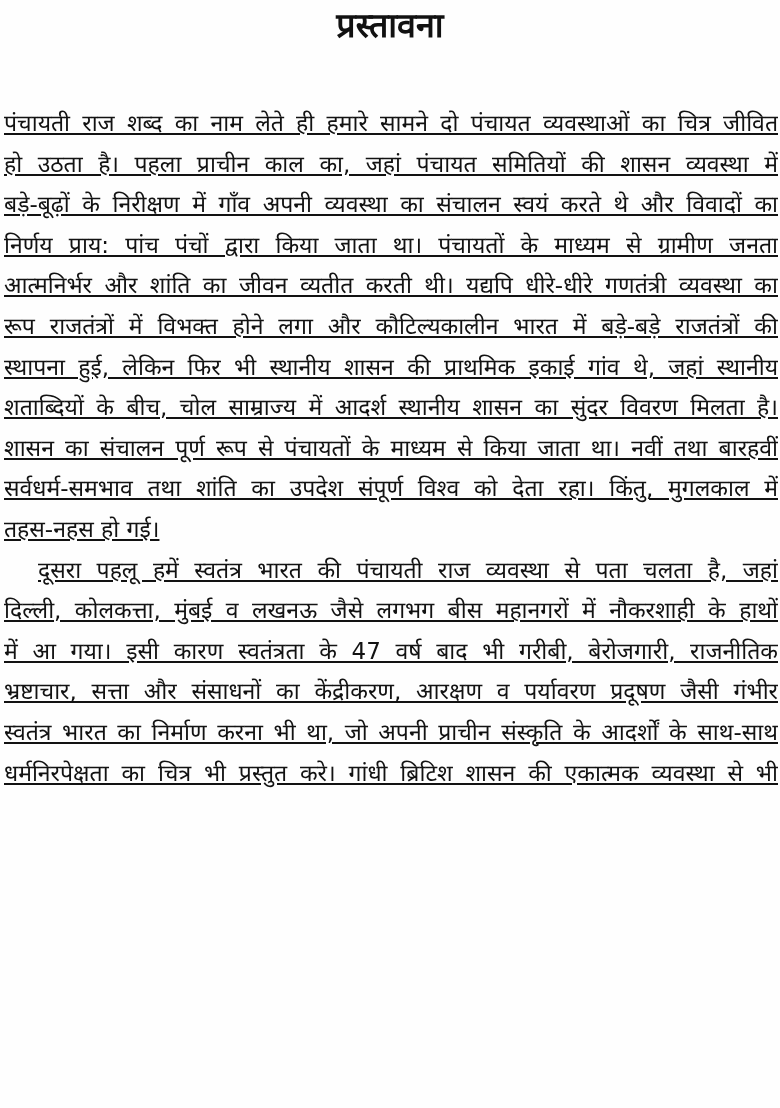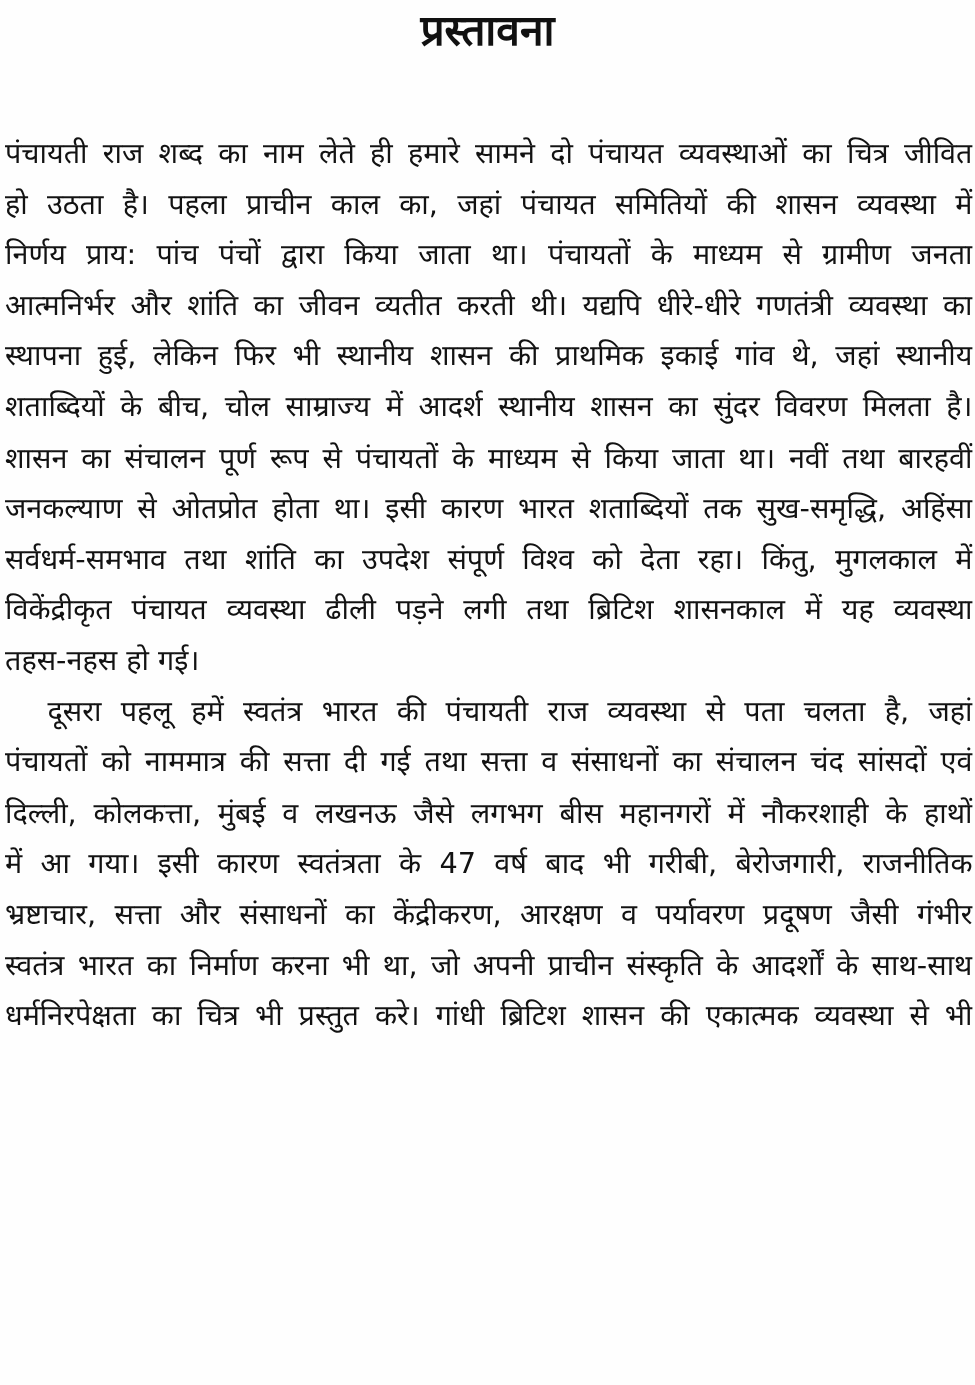--- a/index.html
+++ b/index.html
@@ -11,49 +11,49 @@
     font-size: 34px; line-height: 50px; color: #111; letter-spacing: 0px;
   }
   .body {
     position: absolute; left: 4px; top: 103px; width: 774px;
     font-family: "DejaVu Sans", sans-serif; font-size: 23px; color: #121212;
   }
   .line {
     display: block; height: 40.6px; line-height: 40.6px;
     text-align: justify; text-align-last: justify; white-space: nowrap;
     overflow: hidden;
+    text-decoration: underline;
   }
   .line.last { text-align-last: left; }
   .line.indent { padding-left: 34px; }
 </style>
 </head>
 <body>
 
 <div class="page">
   <div class="title">प्रस्तावना</div>
 
   <div class="body">
 
     <div>
       <span class="line">पंचायती राज शब्द का नाम लेते ही हमारे सामने दो पंचायत व्यवस्थाओं का चित्र जीवित</span>
       <span class="line">हो उठता है। पहला प्राचीन काल का, जहां पंचायत समितियों की शासन व्यवस्था में</span>
+      <span class="line">बड़े-बूढ़ों के निरीक्षण में गाँव अपनी व्यवस्था का संचालन स्वयं करते थे और विवादों का</span>
       <span class="line">निर्णय प्राय: पांच पंचों द्वारा किया जाता था। पंचायतों के माध्यम से ग्रामीण जनता</span>
       <span class="line">आत्मनिर्भर और शांति का जीवन व्यतीत करती थी। यद्यपि धीरे-धीरे गणतंत्री व्यवस्था का</span>
+      <span class="line">रूप राजतंत्रों में विभक्त होने लगा और कौटिल्यकालीन भारत में बड़े-बड़े राजतंत्रों की</span>
       <span class="line">स्थापना हुई, लेकिन फिर भी स्थानीय शासन की प्राथमिक इकाई गांव थे, जहां स्थानीय</span>
       <span class="line">शताब्दियों के बीच, चोल साम्राज्य में आदर्श स्थानीय शासन का सुंदर विवरण मिलता है।</span>
       <span class="line">शासन का संचालन पूर्ण रूप से पंचायतों के माध्यम से किया जाता था। नवीं तथा बारहवीं</span>
-      <span class="line">जनकल्याण से ओतप्रोत होता था। इसी कारण भारत शताब्दियों तक सुख-समृद्धि, अहिंसा</span>
       <span class="line">सर्वधर्म-समभाव तथा शांति का उपदेश संपूर्ण विश्व को देता रहा। किंतु, मुगलकाल में</span>
-      <span class="line">विकेंद्रीकृत पंचायत व्यवस्था ढीली पड़ने लगी तथा ब्रिटिश शासनकाल में यह व्यवस्था</span>
       <span class="line last">तहस-नहस हो गई।</span>
     </div>
 
     <div>
       <span class="line indent">दूसरा पहलू हमें स्वतंत्र भारत की पंचायती राज व्यवस्था से पता चलता है, जहां</span>
-      <span class="line">पंचायतों को नाममात्र की सत्ता दी गई तथा सत्ता व संसाधनों का संचालन चंद सांसदों एवं</span>
       <span class="line">दिल्ली, कोलकत्ता, मुंबई व लखनऊ जैसे लगभग बीस महानगरों में नौकरशाही के हाथों</span>
       <span class="line">में आ गया। इसी कारण स्वतंत्रता के 47 वर्ष बाद भी गरीबी, बेरोजगारी, राजनीतिक</span>
       <span class="line">भ्रष्टाचार, सत्ता और संसाधनों का केंद्रीकरण, आरक्षण व पर्यावरण प्रदूषण जैसी गंभीर</span>
     </div>
 
     <div>
       <span class="line">स्वतंत्र भारत का निर्माण करना भी था, जो अपनी प्राचीन संस्कृति के आदर्शों के साथ-साथ</span>
       <span class="line">धर्मनिरपेक्षता का चित्र भी प्रस्तुत करे। गांधी ब्रिटिश शासन की एकात्मक व्यवस्था से भी</span>
 
     </div>

